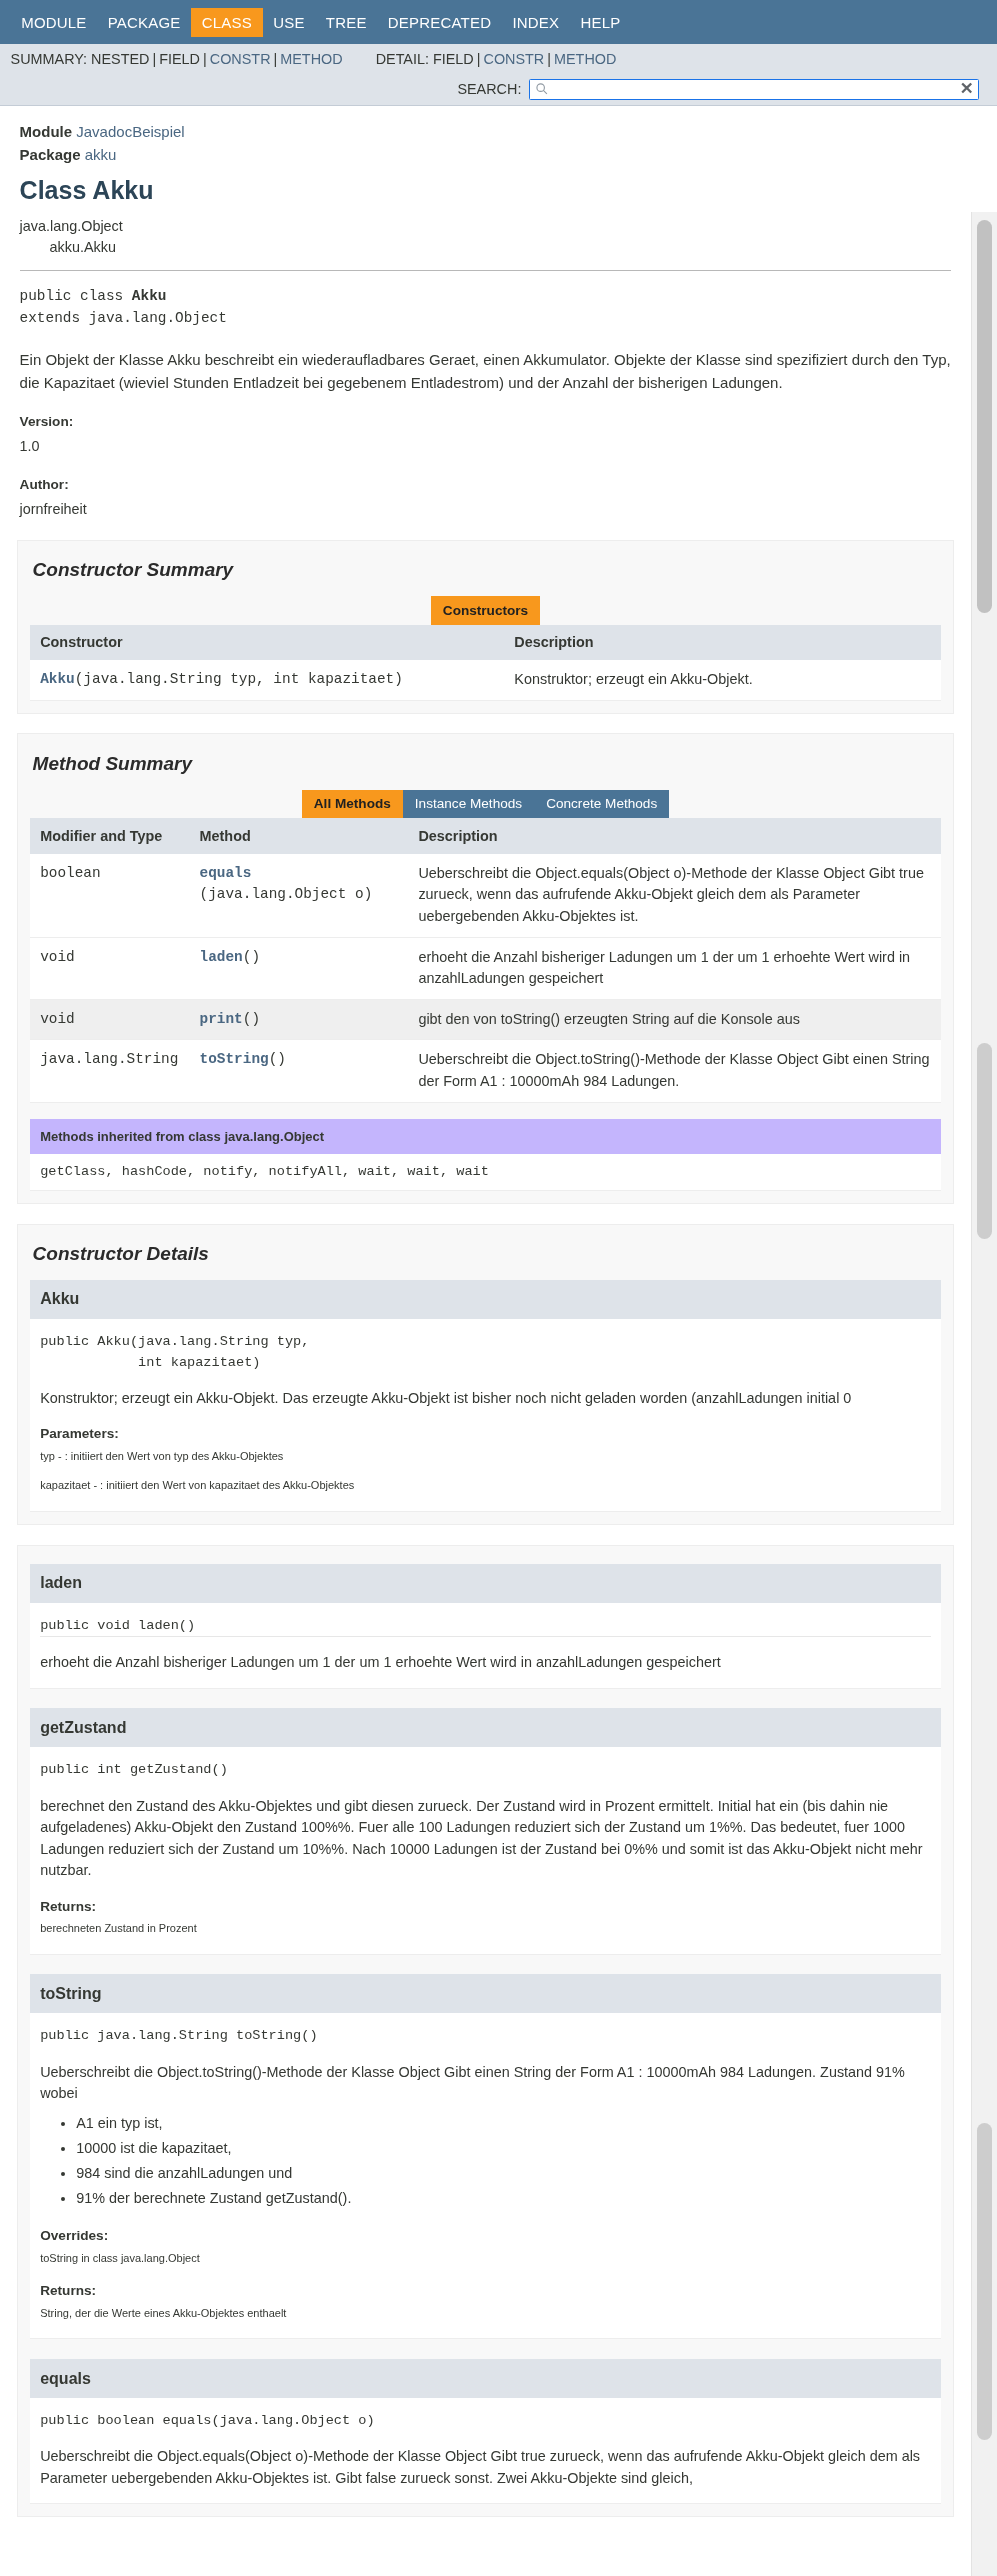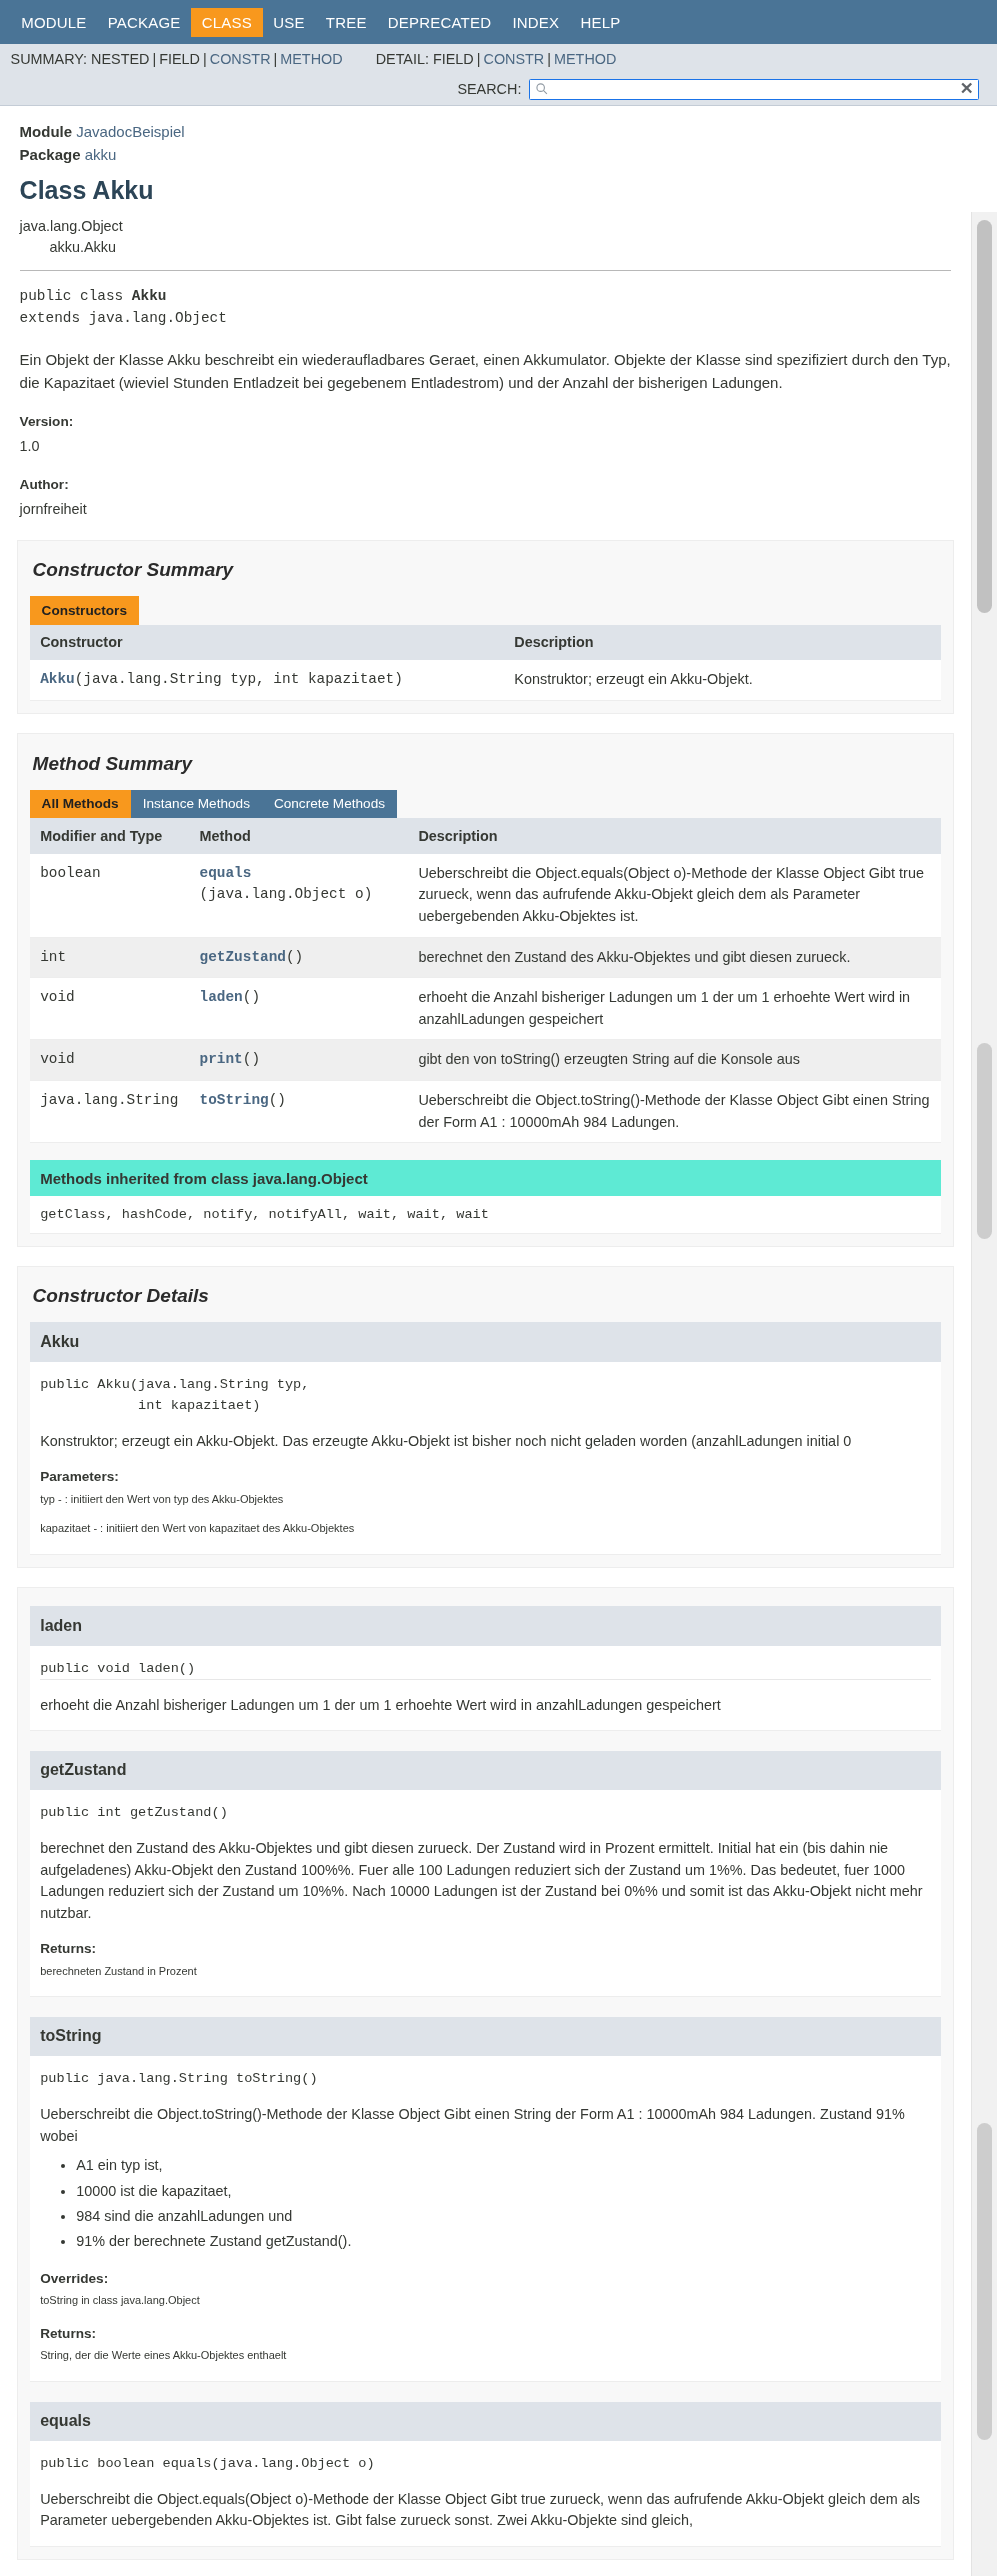--- a/index.html
+++ b/index.html
@@ -206,21 +206,21 @@
     padding: 10.6px 12px 12px 12px;
   }
   .section-title {
     font-size: 19px;
     font-style: italic;
     font-weight: bold;
     color: #2b2b2b;
     margin: 7.6px 0 15px 3px;
   }
 
-  .tabs { display: flex; align-items: flex-end; }
+  .tabs { display: flex; align-items: flex-end; justify-content: center; }
   .tab {
     font-size: 13.6px;
     padding: 6.8px 12px;
     color: #ffffff;
     background: #4a7496;
     white-space: nowrap;
     cursor: pointer;
   }
   .tab.active {
     background: #f8981d;
@@ -252,22 +252,22 @@
   }
   table.summary tr.alt td { background: #efefef; }
   td.codecell {
     font-family: "Liberation Mono", monospace;
     font-size: 13.6px;
     white-space: pre-wrap;
   }
   td.codecell .lnk { color: #4a6782; font-weight: bold; }
 
   .inherit-head {
-    background: #5eead4;
-    font-size: 15px;
+    background: #c4b5fd;
+    font-size: 13px;
     font-weight: bold;
     color: #353833;
     padding: 9.8px 10.6px;
     margin-top: 16.6px;
   }
   .inherit-body {
     background: #ffffff;
     font-family: "Liberation Mono", monospace;
     font-size: 13.6px;
     color: #353833;
@@ -427,25 +427,20 @@
             <th style="width:17%">Modifier and Type</th>
             <th style="width:24%">Method</th>
             <th>Description</th>
           </tr>
         </thead>
         <tbody>
           <tr>
             <td class="codecell">boolean</td>
             <td class="codecell"><span class="lnk">equals</span><br><span>(java.lang.Object o)</span></td>
             <td class="desc-cell">Ueberschreibt die Object.equals(Object o)-Methode der Klasse Object Gibt true zurueck, wenn das aufrufende Akku-Objekt gleich dem als Parameter uebergebenden Akku-Objektes ist.</td>
-          </tr>
-          <tr class="alt">
-            <td class="codecell">int</td>
-            <td class="codecell"><span class="lnk">getZustand</span><span>()</span></td>
-            <td class="desc-cell">berechnet den Zustand des Akku-Objektes und gibt diesen zurueck.</td>
           </tr>
           <tr>
             <td class="codecell">void</td>
             <td class="codecell"><span class="lnk">laden</span><span>()</span></td>
             <td class="desc-cell">erhoeht die Anzahl bisheriger Ladungen um 1 der um 1 erhoehte Wert wird in anzahlLadungen gespeichert</td>
           </tr>
           <tr class="alt">
             <td class="codecell">void</td>
             <td class="codecell"><span class="lnk">print</span><span>()</span></td>
             <td class="desc-cell">gibt den von toString() erzeugten String auf die Konsole aus</td>

